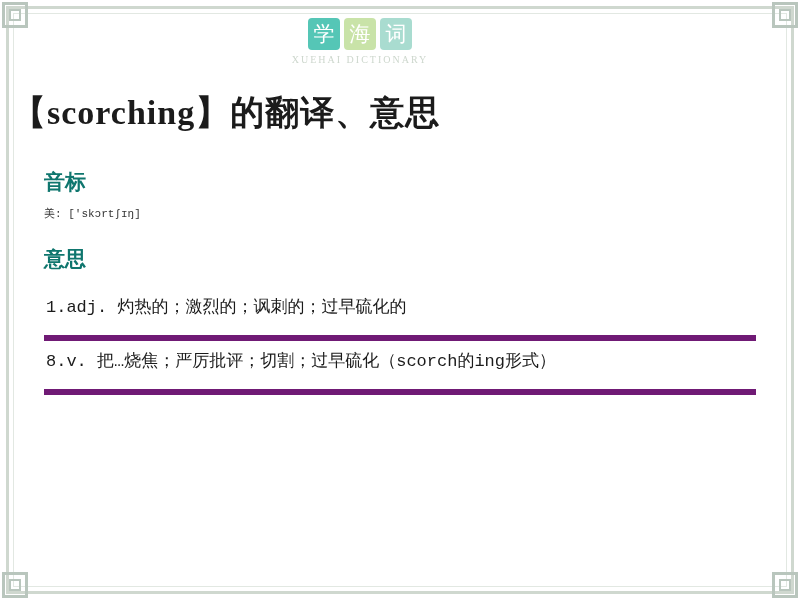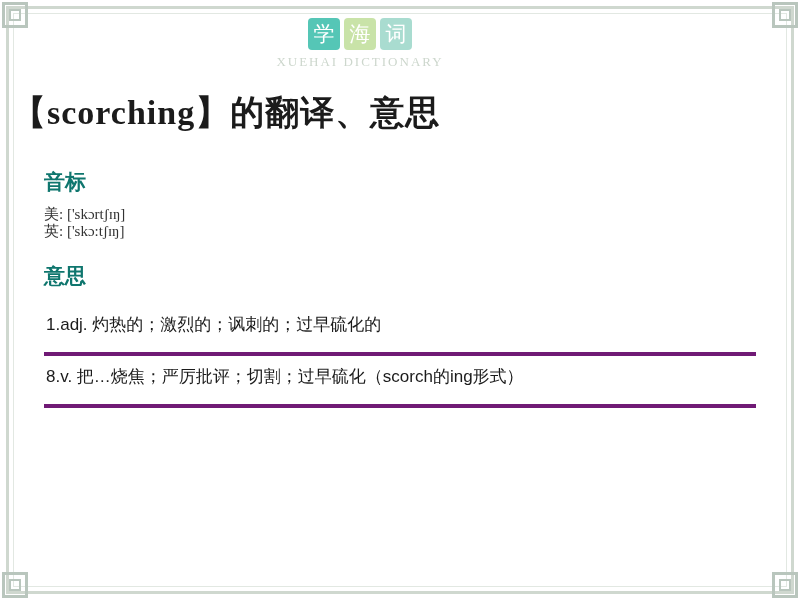--- a/index.html
+++ b/index.html
@@ -81,21 +81,21 @@
     line-height: 32px;
     text-align: center;
     vertical-align: middle;
   }
   .logo-sq.c1 { background: #55c6b6; }
   .logo-sq.c2 { background: #c9e3a8; }
   .logo-sq.c3 { background: #a9dcd0; }
   .logo-sub {
     margin-top: 4px;
     font-family: "Liberation Serif", serif;
-    font-size: 13px;
+    font-size: 10px;
     letter-spacing: 2px;
     color: #cdd7cd;
   }
 
   .title {
     position: absolute;
     top: 90px;
     left: 0;
     width: 800px;
     font-family: "Liberation Serif", serif;
@@ -118,33 +118,33 @@
     font-size: 21px;
     font-weight: bold;
     color: #0f766e;
     margin: 0 0 10px 0;
   }
 
   .phonetic-block {
     margin: 0 0 22px 0;
   }
   .phonetic-line {
-    font-family: Liberation Serif, serif;
-    font-size: 15px;
+    font-family: Liberation Mono, monospace;
+    font-size: 11px;
     color: #333333;
     line-height: 17px;
   }
 
   .meaning-list {
     margin-top: 14px;
   }
   .meaning-item {
-    border-bottom: 4px solid #701a75;
+    border-bottom: 6px solid #701a75;
     padding: 8px 2px 14px 2px;
-    font-family: Liberation Sans, sans-serif;
+    font-family: Liberation Mono, monospace;
     font-size: 17px;
     color: #1b1b1b;
     line-height: 26px;
   }
   .meaning-item:first-child {
     border-top: none;
   }
 </style>
 </head>
 <body>
@@ -165,21 +165,20 @@
   </div>
 
   <div class="title">【scorching】的翻译、意思</div>
 
   <div class="content">
 
     <div>
       <div class="section-head">音标</div>
       <div class="phonetic-block">
         <div class="phonetic-line">美: ['skɔrtʃɪŋ]</div>
-        <div class="phonetic-line">英: ['skɔ:tʃɪŋ]</div>
       </div>
     </div>
 
     <div>
       <div class="section-head">意思</div>
       <div class="meaning-list">
         <div class="meaning-item">1.adj. 灼热的；激烈的；讽刺的；过早硫化的</div>
         <div class="meaning-item">8.v. 把…烧焦；严厉批评；切割；过早硫化（scorch的ing形式）</div>
       </div>
     </div>

